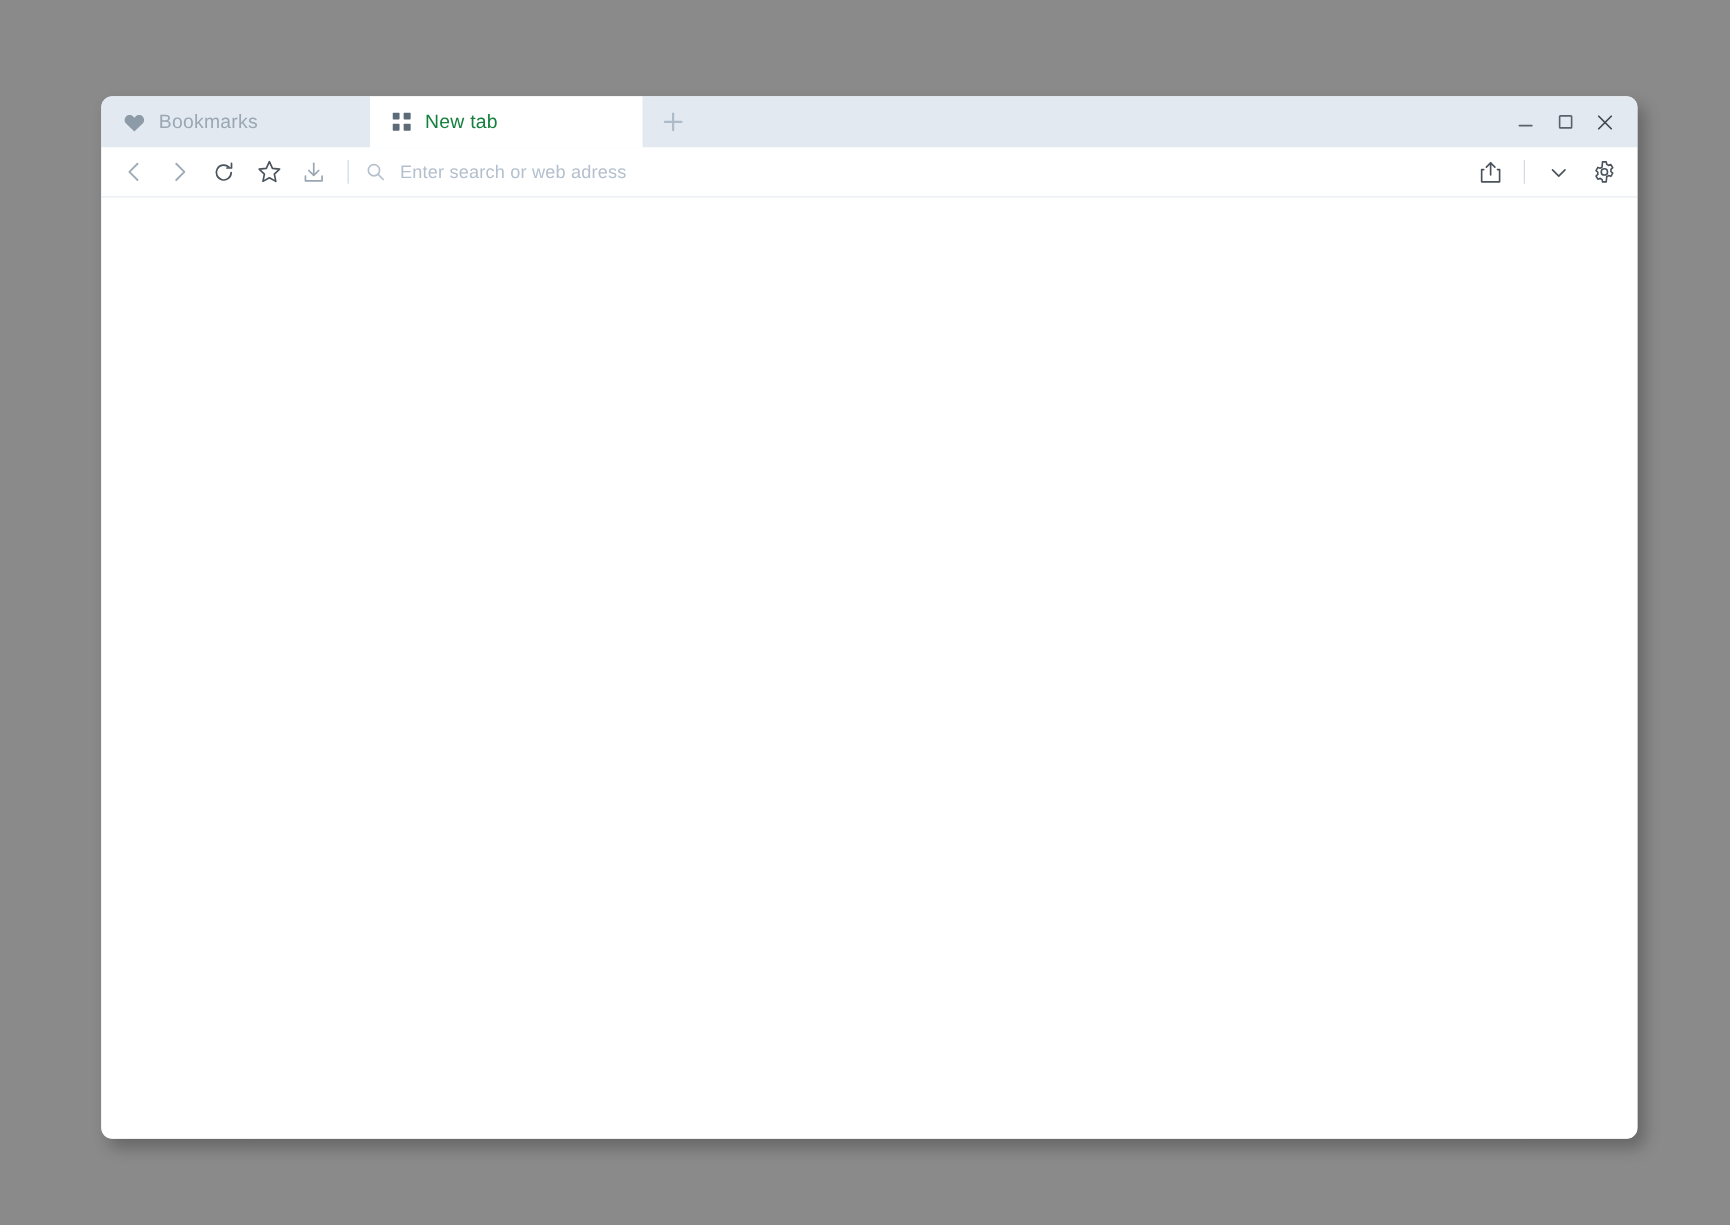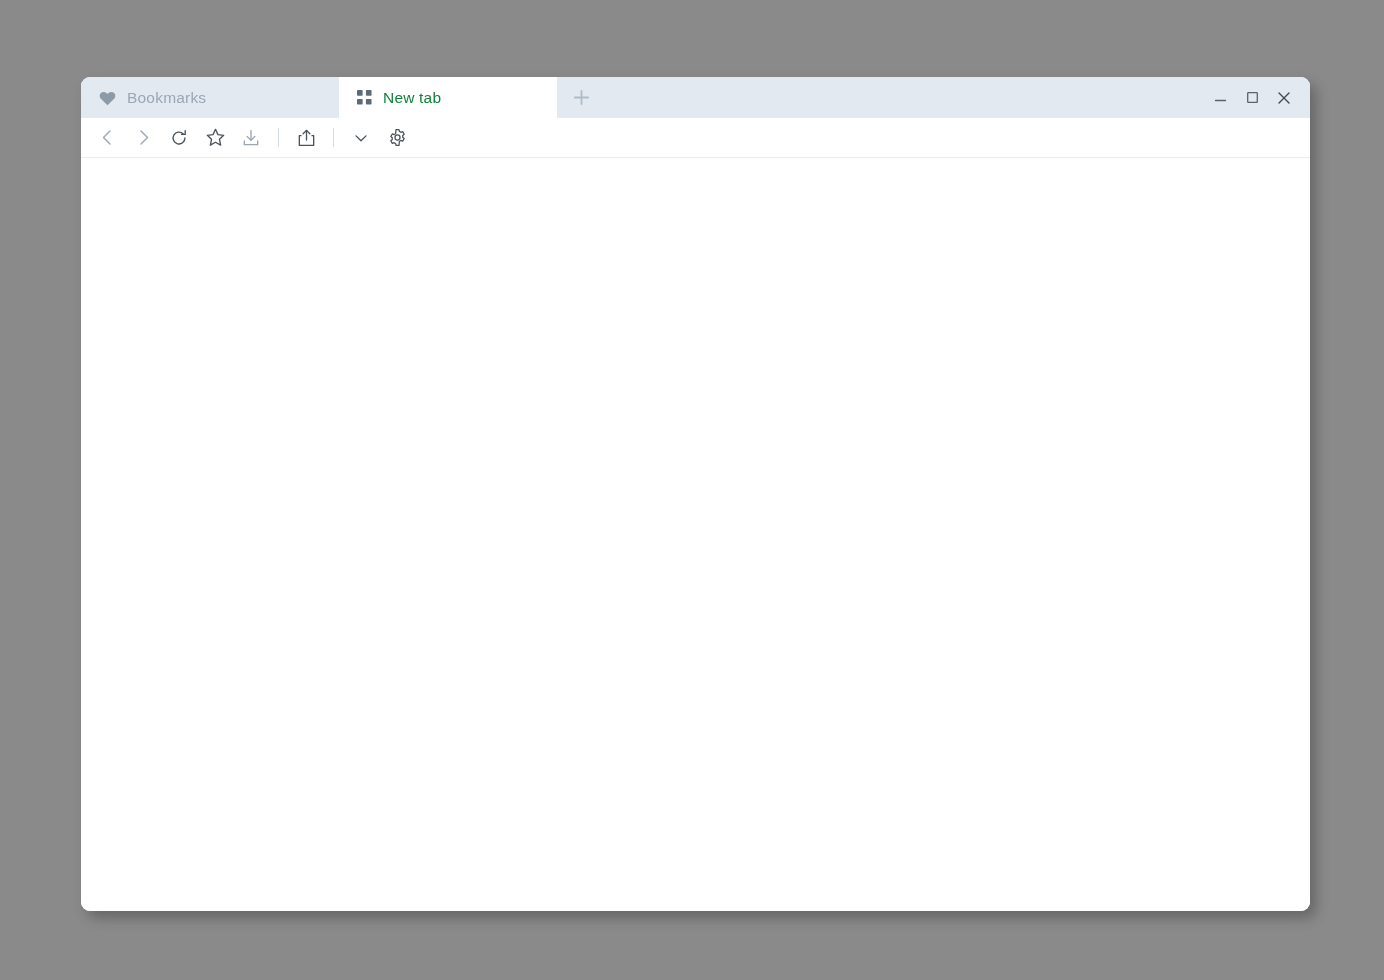--- a/index.html
+++ b/index.html
@@ -53,21 +53,21 @@
     gap: 11px;
     padding: 0 22px 0 18px;
     height: 41px;
     font-size: 15.5px;
     letter-spacing: 0.2px;
     cursor: default;
     user-select: none;
   }
   .tab.inactive {
     color: #9aa7b4;
-    width: 258px;
+    width: 215px;
   }
   .tab.active {
     background: #ffffff;
     color: #15803d;
     width: 218px;
     font-weight: 500;
   }
   .tab-label { white-space: nowrap; }
 
   .heart-icon { width: 17px; height: 16px; display: block; }
@@ -264,20 +264,29 @@
           <svg width="18" height="18" viewBox="0 0 20 20" stroke="#9aa6b2" stroke-width="1.5" stroke-linecap="round" stroke-linejoin="round" fill="none" xmlns="http://www.w3.org/2000/svg">
             <line x1="10" y1="1.8" x2="10" y2="12.2"></line>
             <polyline points="5.6,8.2 10,12.6 14.4,8.2"></polyline>
             <polyline points="2.6,13.2 2.6,17.4 17.4,17.4 17.4,13.2"></polyline>
           </svg>
         </div>
 
         <div class="divider"></div>
       </div>
 
+      <div class="omnibox">
+        <span>
+          <svg class="search-icon" viewBox="0 0 18 18" stroke="#b4c0cd" stroke-width="1.6" stroke-linecap="round" fill="none" xmlns="http://www.w3.org/2000/svg">
+            <circle cx="7.4" cy="7.4" r="5.4"></circle>
+            <line x1="11.6" y1="11.6" x2="16.3" y2="16.3"></line>
+          </svg>
+        </span>
+        <input class="omnibox-input" type="text" value="" placeholder="Enter search or web adress" style="">
+      </div>
 
       <div class="toolbar-right">
 
         <div class="tool-btn">
           <svg width="17" height="18" viewBox="0 0 18 19" stroke="#4a535c" stroke-width="1.4" stroke-linecap="round" stroke-linejoin="round" fill="none" xmlns="http://www.w3.org/2000/svg">
             <polyline points="3.2,7.0 1.4,7.0 1.4,17.4 16.6,17.4 16.6,7.0 14.8,7.0"></polyline>
             <line x1="9" y1="1.4" x2="9" y2="11.6"></line>
             <polyline points="5.4,5.0 9,1.4 12.6,5.0"></polyline>
           </svg>
         </div>

